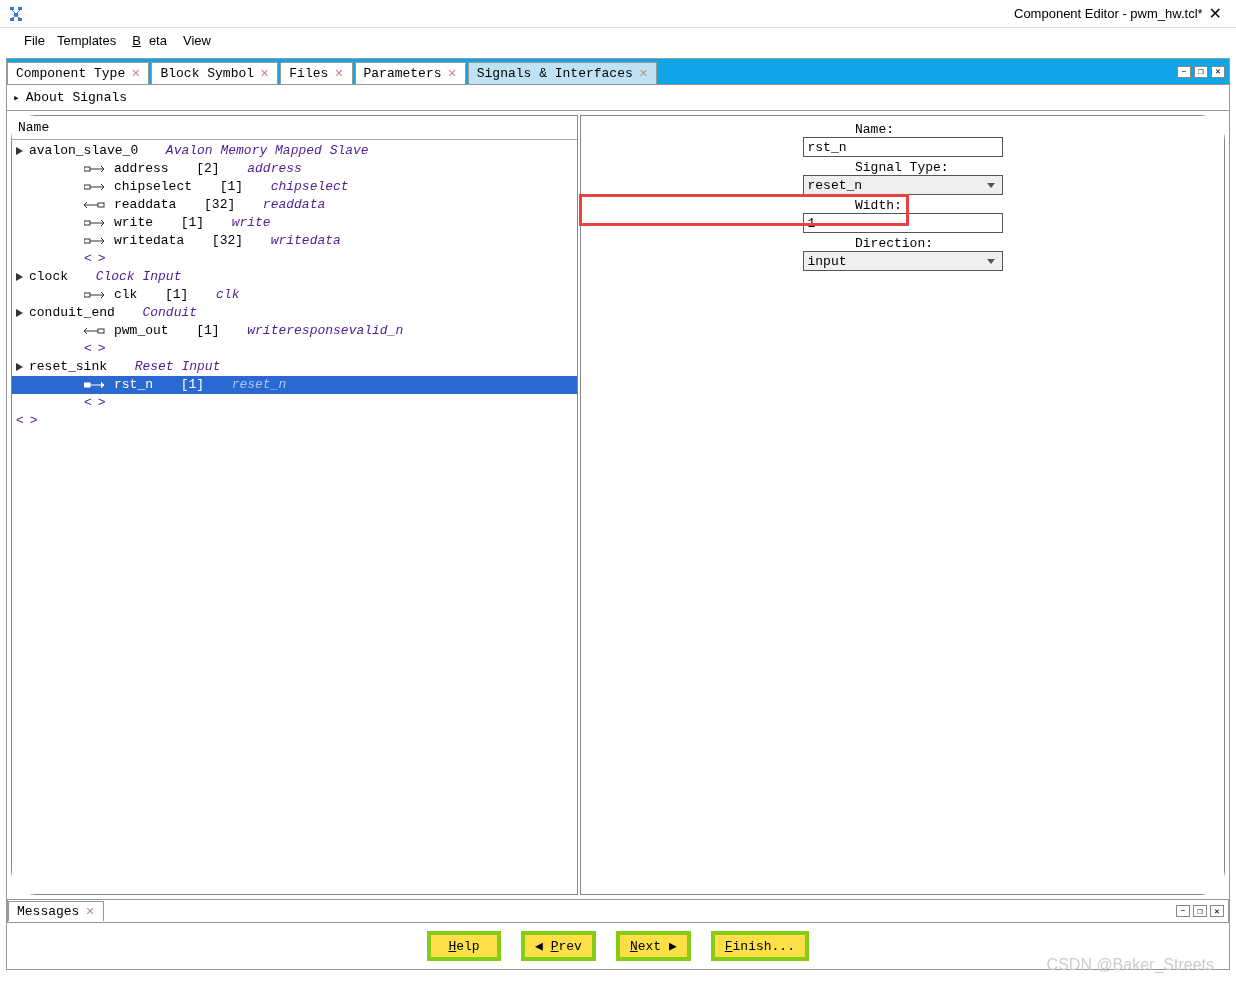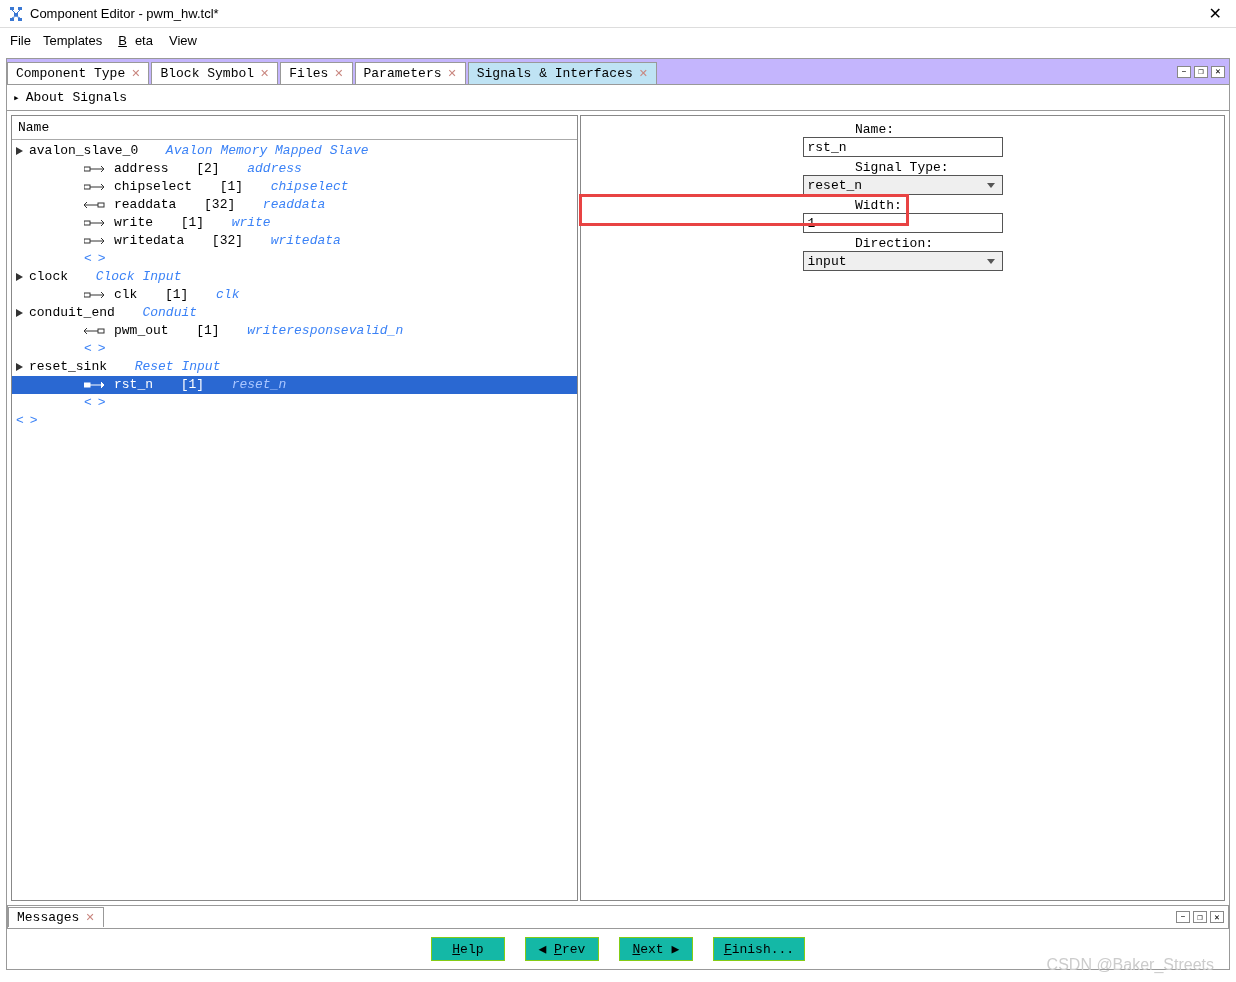--- a/index.html
+++ b/index.html
@@ -23,49 +23,50 @@
   width: 16px; height: 16px;
   margin-right: 6px;
   display: inline-flex;
   align-items: center;
   justify-content: center;
 }
 .titlebar-title {
   flex: 1;
   font-family: "Segoe UI", Arial, sans-serif;
   font-size: 13px;
+  text-align: right;
 }
 .titlebar-close {
   font-family: Arial, sans-serif;
   font-size: 16px;
   cursor: pointer;
   padding: 0 6px;
 }
 .menubar {
   display: flex;
   gap: 4px;
-  padding: 2px 6px;
+  padding: 2px 20px;
   font-family: "Segoe UI", Arial, sans-serif;
   font-size: 13px;
   height: 24px;
   align-items: center;
 }
 .menubar span { padding: 2px 4px; cursor: pointer; }
 .menubar .mnemonic { text-decoration: underline; }
 .content-outer {
   border: 1px solid #999;
   margin: 6px;
   height: calc(100% - 70px);
   display: flex;
   flex-direction: column;
 }
 .tabstrip {
   display: flex;
   align-items: center;
-  background: #c4b5fd;
+  background: #0ea5e9;
   border-bottom: 1px solid #999;
   position: relative;
   height: 26px;
 }
 .tab {
   display: flex;
   align-items: center;
   gap: 6px;
   padding: 3px 8px;
   border: 1px solid #999;
@@ -116,20 +117,21 @@
 .about-arrow {
   margin-right: 6px;
   font-size: 11px;
 }
 .split-row {
   flex: 1;
   display: flex;
   overflow: hidden;
   gap: 2px;
   margin: 4px 4px 4px 4px;
+  border-radius: 25px;
 }
 .pane-left {
   flex: 0 0 567px;
   border: 1px solid #888;
   display: flex;
   flex-direction: column;
   overflow: hidden;
 }
 .pane-right {
   flex: 1;
@@ -162,21 +164,21 @@
 .triangle {
   width: 0; height: 0;
   border-style: solid;
   border-width: 4px 0 4px 7px;
   border-color: transparent transparent transparent #333;
   transform: rotate(0deg);
   display:inline-block;
 }
 .triangle.open { transform-origin:center; }
 .bold { font-weight: normal; }
-.faded { color: #3b82f6; font-style: italic; }
+.faded { color: #4c1d95; font-style: italic; }
 .indent1 { padding-left: 72px; text-align: center; }
 .indent1b { padding-left: 72px; }
 .add-int { padding-left: 4px; }
 .signal-icon {
   width: 24px; height: 12px;
   display: inline-flex;
   align-items: center;
   justify-content: center;
 }
 .form-row {
@@ -269,22 +271,22 @@
 }
 .footer-buttons {
   display: flex;
   justify-content: center;
   gap: 20px;
   padding: 8px 0;
 }
 .footer-btn {
   min-width: 74px;
   padding: 3px 10px;
-  border: 1px solid #84cc16;
-  background: #14b8a6;
+  border: 4px solid #84cc16;
+  background: #fde047;
   font-family: inherit;
   font-size: inherit;
   cursor: pointer;
 }
 .watermark {
   position: absolute;
   bottom: 8px;
   right: 22px;
   color: #ccc;
   font-family: Arial, sans-serif;

